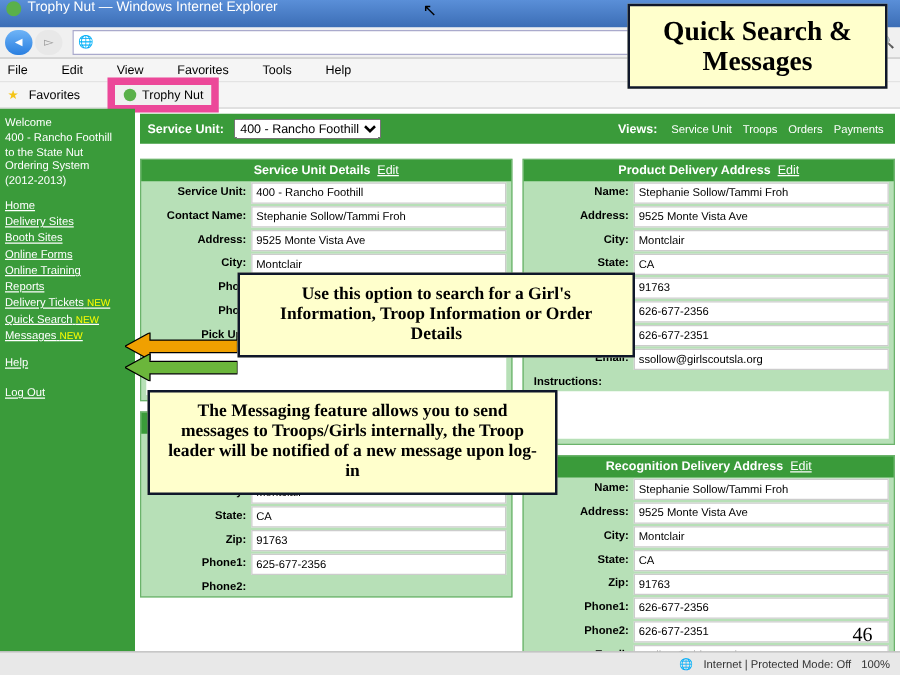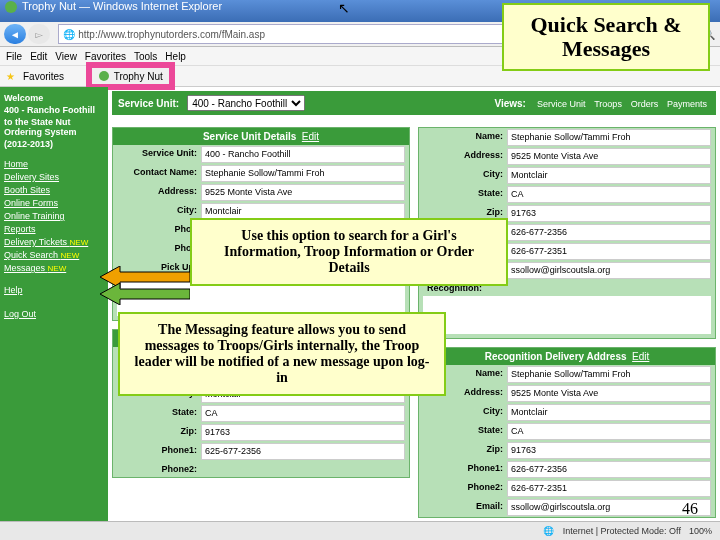--- a/index.html
+++ b/index.html
@@ -3,42 +3,42 @@
 <meta charset="utf-8">
 <style>
 body{margin:0;font-family:Arial,sans-serif;font-size:10px;background:#fff;color:#000;width:720px;height:540px;overflow:hidden;position:relative}
 .titlebar{background:linear-gradient(#5a8fd8,#3b6db5);height:22px;display:flex;color:#fff;padding:0 4px;font-size:11px}
 .titlebar svg{margin-right:4px}
 .navbar{background:#f0f0f0;height:24px;display:flex;align-items:center;padding:0 4px;border-bottom:1px solid #bbb;gap:2px}
 .navbtn{width:22px;height:20px;border-radius:10px;display:flex;align-items:center;justify-content:center}
 .backbtn{background:linear-gradient(#6fb4f7,#2a7fe0);color:#fff}
 .fwdbtn{background:#e8e8e8;color:#999}
 .addrbar{flex:1;background:#fff;border:1px solid #aac;height:18px;margin:0 6px;padding:0 4px;display:flex;align-items:center;font-size:10px;color:#555}
-.menubar{background:#f5f5f5;height:18px;padding:0 6px;display:flex;gap:8px;font-size:10px;align-items:center;border-bottom:1px solid #ddd}
+.menubar{background:#f5f5f5;height:18px;padding:0 6px;display:flex;gap:27px;font-size:10px;align-items:center;border-bottom:1px solid #ddd}
 .favbar{background:#f5f5f5;height:20px;padding:0 6px;display:flex;gap:8px;font-size:10px;align-items:center;border-bottom:1px solid #ccc}
 .star{color:#f5c518}
 .tabbar{background:#f0f0f0;border:6px solid #ec4899;padding:2px 6px;font-size:10px;display:inline-flex;align-items:center;gap:4px}
 .app{display:flex;height:440px;background:#fff}
 .sidebar{width:100px;background:#3a9b3a;color:#fff;font-size:9px;padding:6px 4px}
-.sidebar .wel{font-weight:bold;margin-bottom:2px}
+.sidebar .wel{font-weight:normal;margin-bottom:2px}
 .sidebar a{display:block;color:#fff;text-decoration:underline;margin:1px 0;font-size:9px;padding:1px 0}
 .main{flex:1;padding:4px;overflow:hidden;position:relative}
 .topbar{background:#3a9b3a;color:#fff;padding:4px 6px;display:flex;align-items:center;gap:8px;font-size:10px}
 .topbar select{font-size:10px;height:16px}
 .viewlinks a{color:#fff;margin:0 3px;font-size:9px}
 .panels{display:flex;gap:8px;margin-top:12px}
 .col{flex:1}
 .panel{border:1px solid #6bb36b;margin-bottom:8px;font-size:9px;background:#b7e0b7}
 .panel-hd{background:#3a9b3a;color:#fff;text-align:center;font-weight:bold;padding:3px;font-size:10px}
 .panel-hd a{color:#fff;text-decoration:underline;font-weight:normal}
 .row{display:flex;padding:1px 0}
 .lbl{width:80px;text-align:right;font-weight:bold;padding:2px 4px;color:#000}
 .val{flex:1;background:#fff;border:1px solid #ccc;padding:1px 3px;margin-right:4px;height:13px;line-height:13px;overflow:hidden;font-size:9px}
 .instr{background:#fff;padding:4px;margin:0 4px 4px 4px;min-height:30px}
-.callout{position:absolute;background:#ffffcc;border:2px solid #84cc16;padding:8px 12px;font-family:"Times New Roman",serif;font-weight:bold;text-align:center;z-index:20}
+.callout{position:absolute;background:#ffffcc;border:2px solid #0f172a;padding:8px 12px;font-family:"Times New Roman",serif;font-weight:bold;text-align:center;z-index:20}
 .arrow{position:absolute;z-index:15}
 .slidenum{position:absolute;bottom:22px;right:22px;font-size:16px;font-family:"Times New Roman",serif}
 .statusbar{position:absolute;bottom:0;left:0;right:0;height:18px;background:#e8e8e8;border-top:1px solid #bbb;display:flex;align-items:center;justify-content:flex-end;padding:0 8px;font-size:9px;color:#333;gap:8px}
 .newbadge{color:#ff0;font-weight:normal;font-size:8px}
 .cursor{position:absolute;top:0;left:338px;z-index:30;font-size:14px}
 </style>
 </head>
 <body>
 
 <div class="cursor">↖</div>
@@ -48,21 +48,20 @@
       <circle cx="7" cy="7" r="6" fill="#5ab04a"></circle>
     </svg>
   <span>Trophy Nut — Windows Internet Explorer</span>
 </div>
 
 <div class="navbar">
   <div class="navbtn backbtn">◄</div>
   <div class="navbtn fwdbtn">▻</div>
   <div class="addrbar">
     <span>🌐</span>&nbsp;
-    <span>http://www.trophynutorders.com/fMain.asp</span>
   </div>
   <span>↻</span>&nbsp;
   <span>✕</span>&nbsp;&nbsp;
   <span>🔍</span>
 </div>
 
 <div class="menubar">
   <span>File</span>
   <span>Edit</span>
   <span>View</span>
@@ -185,20 +184,21 @@
               </div>
               <div class="row">
                 <div class="lbl">Phone2:</div>
               </div>
             </div>
         </div>
       </div>
 
       <div class="col">
         <div class="panel">
+          <div class="panel-hd"><span>Product Delivery Address</span>&nbsp; <a>Edit</a></div>
           <div id="p_pd">
               <div class="row">
                 <div class="lbl">Name:</div>
                 <div class="val">Stephanie Sollow/Tammi Froh</div>
               </div>
               <div class="row">
                 <div class="lbl">Address:</div>
                 <div class="val">9525 Monte Vista Ave</div>
               </div>
               <div class="row">
@@ -220,21 +220,21 @@
               <div class="row">
                 <div class="lbl">Phone2:</div>
                 <div class="val">626-677-2351</div>
               </div>
               <div class="row">
                 <div class="lbl">Email:</div>
                 <div class="val">ssollow@girlscoutsla.org</div>
               </div>
             </div>
           <div class="row">
-              <div class="lbl" style="width:100%;text-align:left;padding-left:8px">Recognition:</div>
+              <div class="lbl" style="width:100%;text-align:left;padding-left:8px">Instructions:</div>
             </div>
           <div class="instr"></div>
         </div>
 
         <div class="panel">
           <div class="panel-hd"><span>Recognition Delivery Address</span>&nbsp; <a>Edit</a></div>
           <div id="p_rd">
               <div class="row">
                 <div class="lbl">Name:</div>
                 <div class="val">Stephanie Sollow/Tammi Froh</div>

